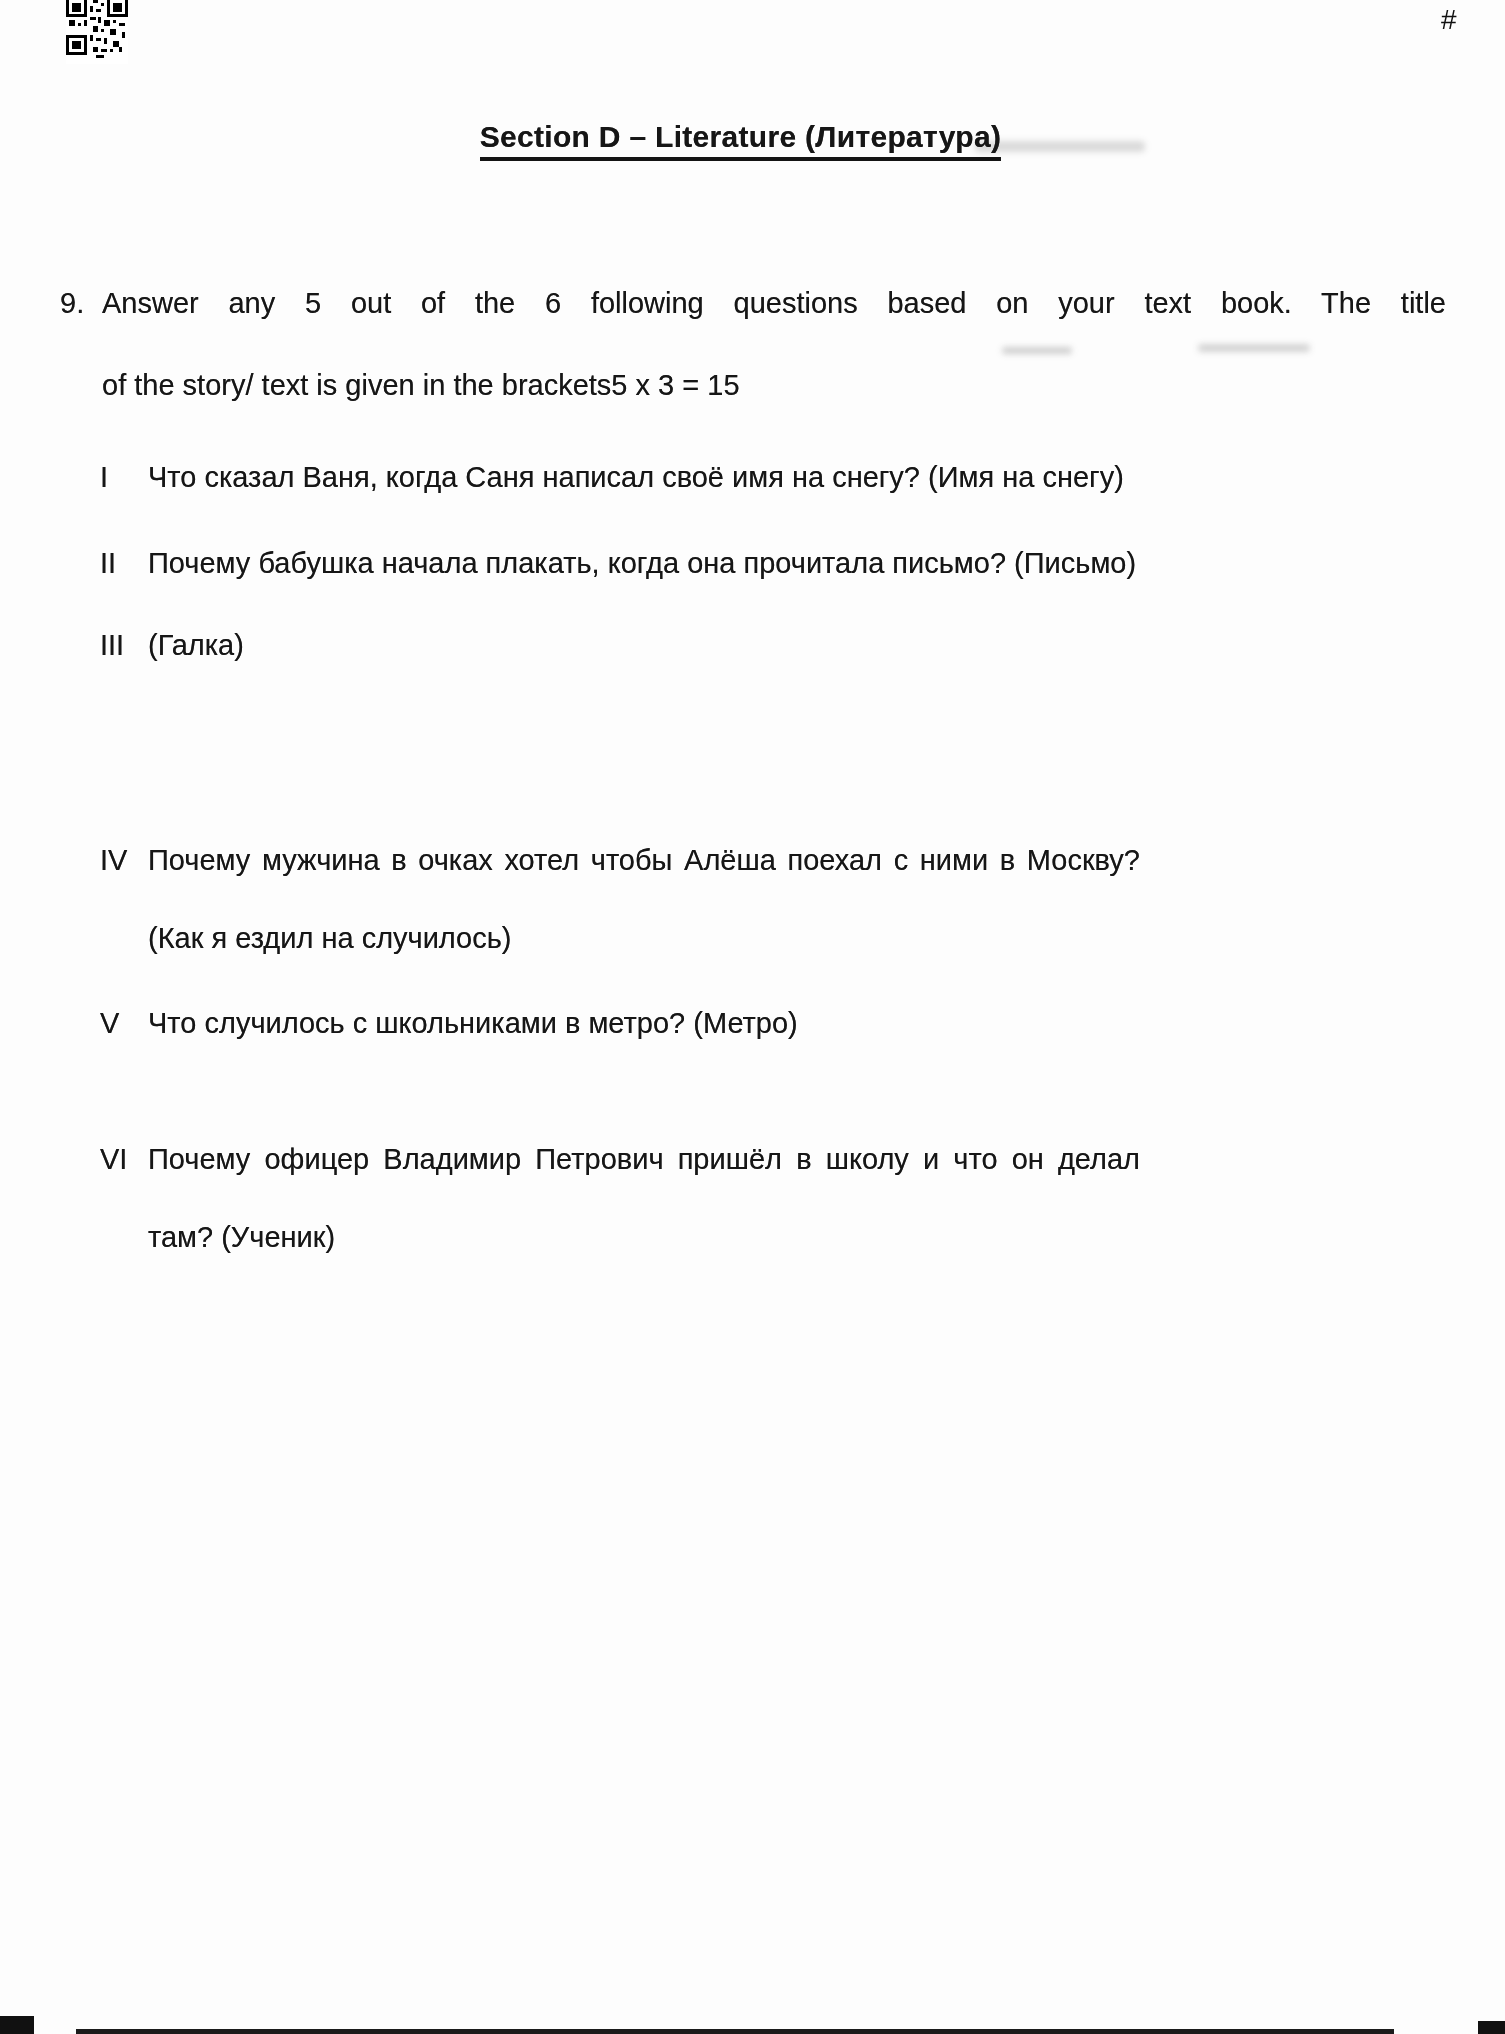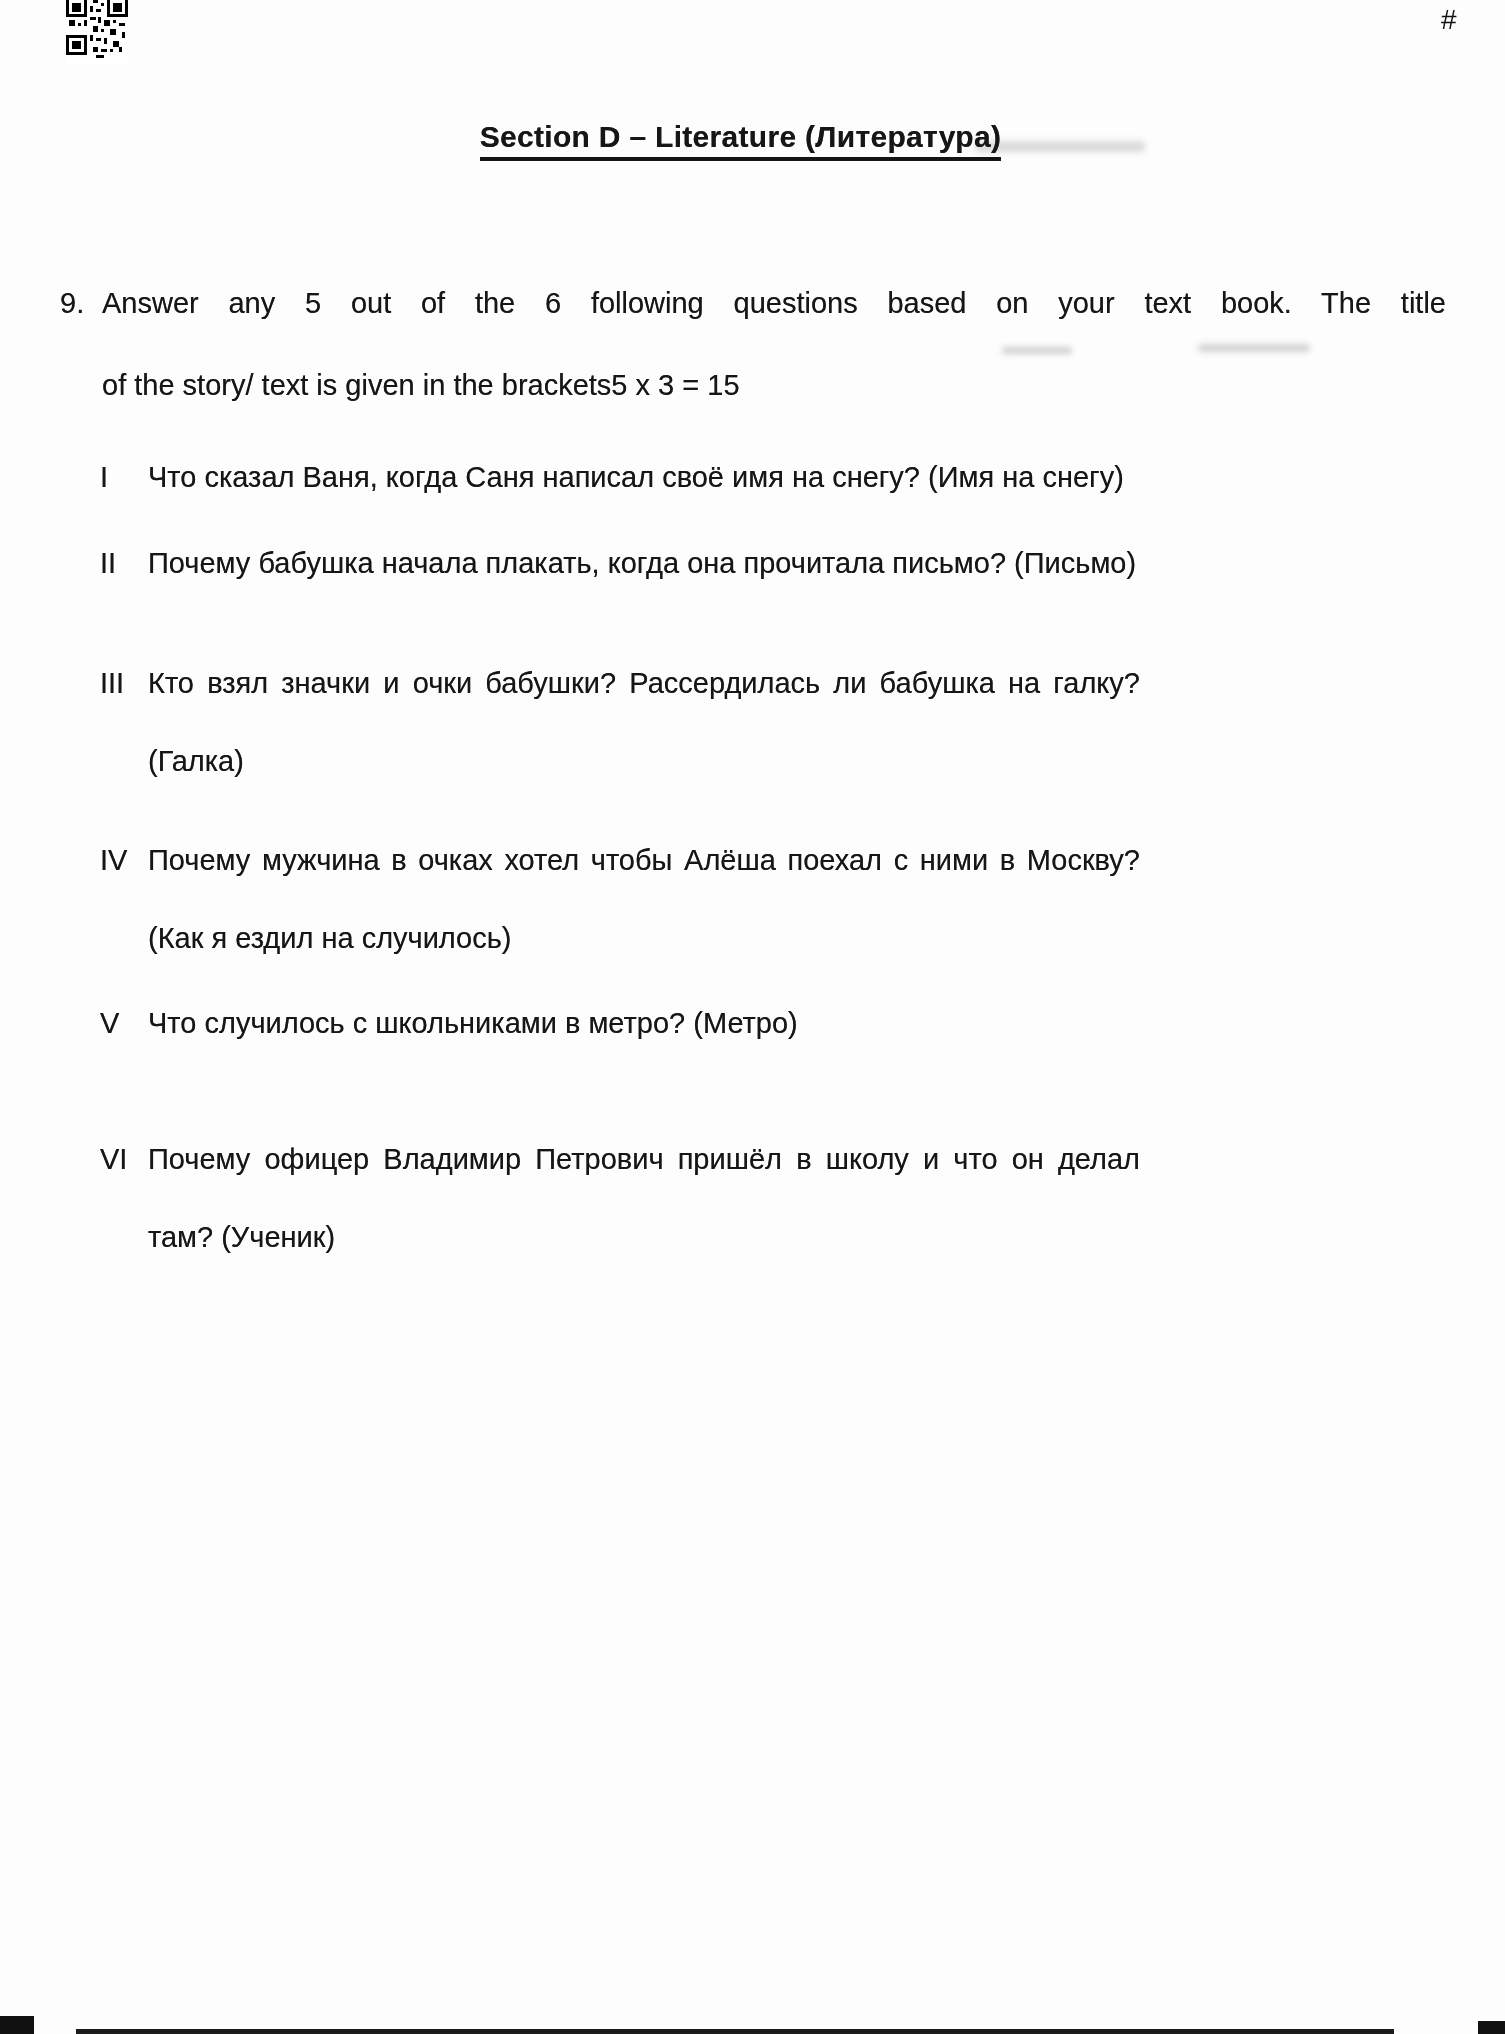--- a/index.html
+++ b/index.html
@@ -87,21 +87,21 @@
     width: 1040px;
     display: flex;
     font-size: 29px;
     line-height: 78px;
     text-shadow: 0 0 0.6px rgba(0,0,0,0.6);
   }
   .sub .numeral { width: 48px; flex: 0 0 48px; }
   .sub .sub-text { width: 987px; flex: 1; }
   .sub.i1 { top: 438px; }
   .sub.i2 { top: 524px; }
-  .sub.i3 { top: 644px; }
+  .sub.i3 { top: 606px; }
   .sub.i4 { top: 821px; }
   .sub.i5 { top: 984px; }
   .sub.i6 { top: 1120px; }
   
   .artifact { position: absolute; background: #111; }
   .artifact.bl { left: 0; top: 2016px; width: 34px; height: 18px; }
   .artifact.bar { left: 76px; top: 2029px; width: 1318px; height: 5px; background: #1b1b1b; }
   .artifact.br { left: 1478px; top: 2021px; width: 27px; height: 13px; }
 </style>
 </head>
@@ -184,21 +184,20 @@
   <div class="sub i2">
     <div class="numeral">II</div>
     <div class="sub-text">
       <div class="sub-line">Почему бабушка начала плакать, когда она прочитала письмо? (Письмо)</div>
     </div>
   </div>
 
   <div class="sub i3">
     <div class="numeral">III</div>
     <div class="sub-text">
-      <div class="sub-line stretch">Кто взял значки и очки бабушки? Рассердилась ли бабушка на галку?</div>
       <div class="sub-line">(Галка)</div>
     </div>
   </div>
 
   <div class="sub i4">
     <div class="numeral">IV</div>
     <div class="sub-text">
       <div class="sub-line stretch">Почему мужчина в очках хотел чтобы Алёша поехал с ними в Москву?</div>
       <div class="sub-line">(Как я ездил на случилось)</div>
     </div>

